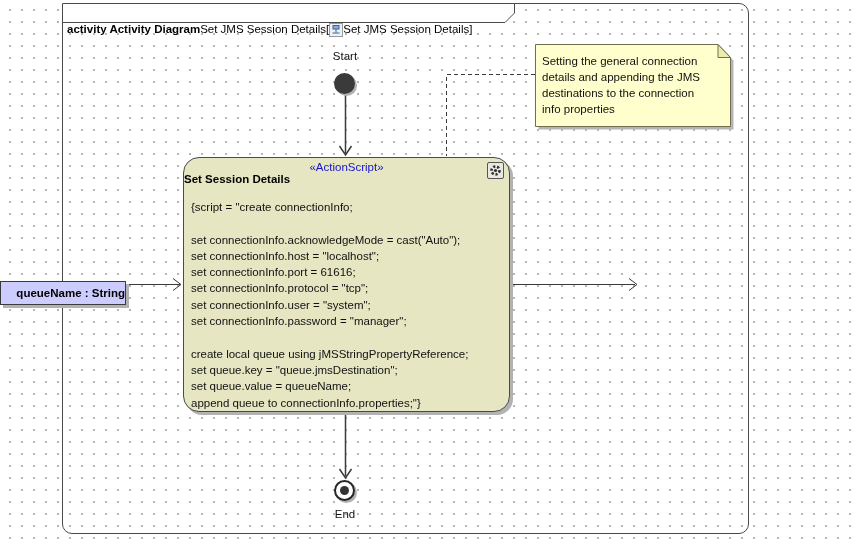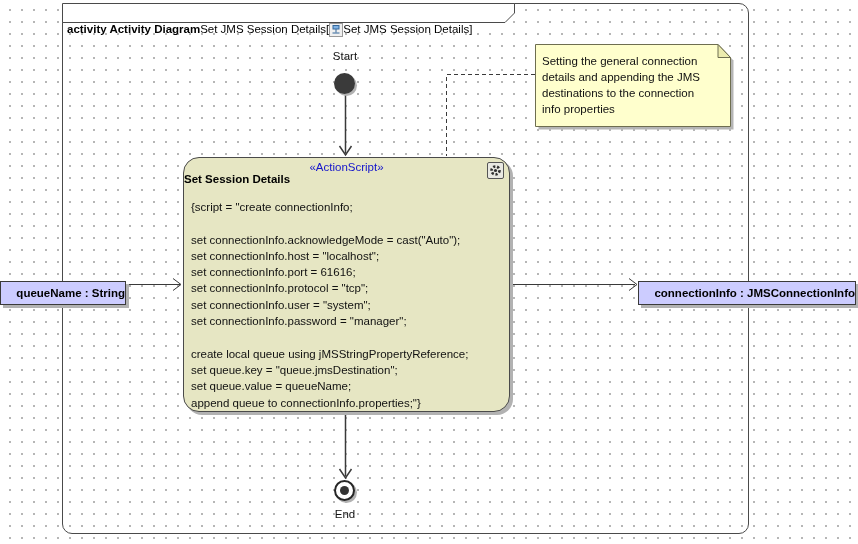--- a/index.html
+++ b/index.html
@@ -141,20 +141,19 @@
 set connectionInfo.user = "system";
 set connectionInfo.password = "manager";
 
 create local queue using jMSStringPropertyReference;
 set queue.key = "queue.jmsDestination";
 set queue.value = queueName;
 append queue to connectionInfo.properties;"}</div>
   </div>
 
   <div class="pin pin-in">queueName : String</div>
-  <div class="pin pin-out">connectionInfo : JMSConnectionInfo</div>
 
   <div class="end-ring">
     <div class="dot"></div>
   </div>
   <div class="node-label lbl-end">End</div>
 
 </div>
 
 </body></html>

